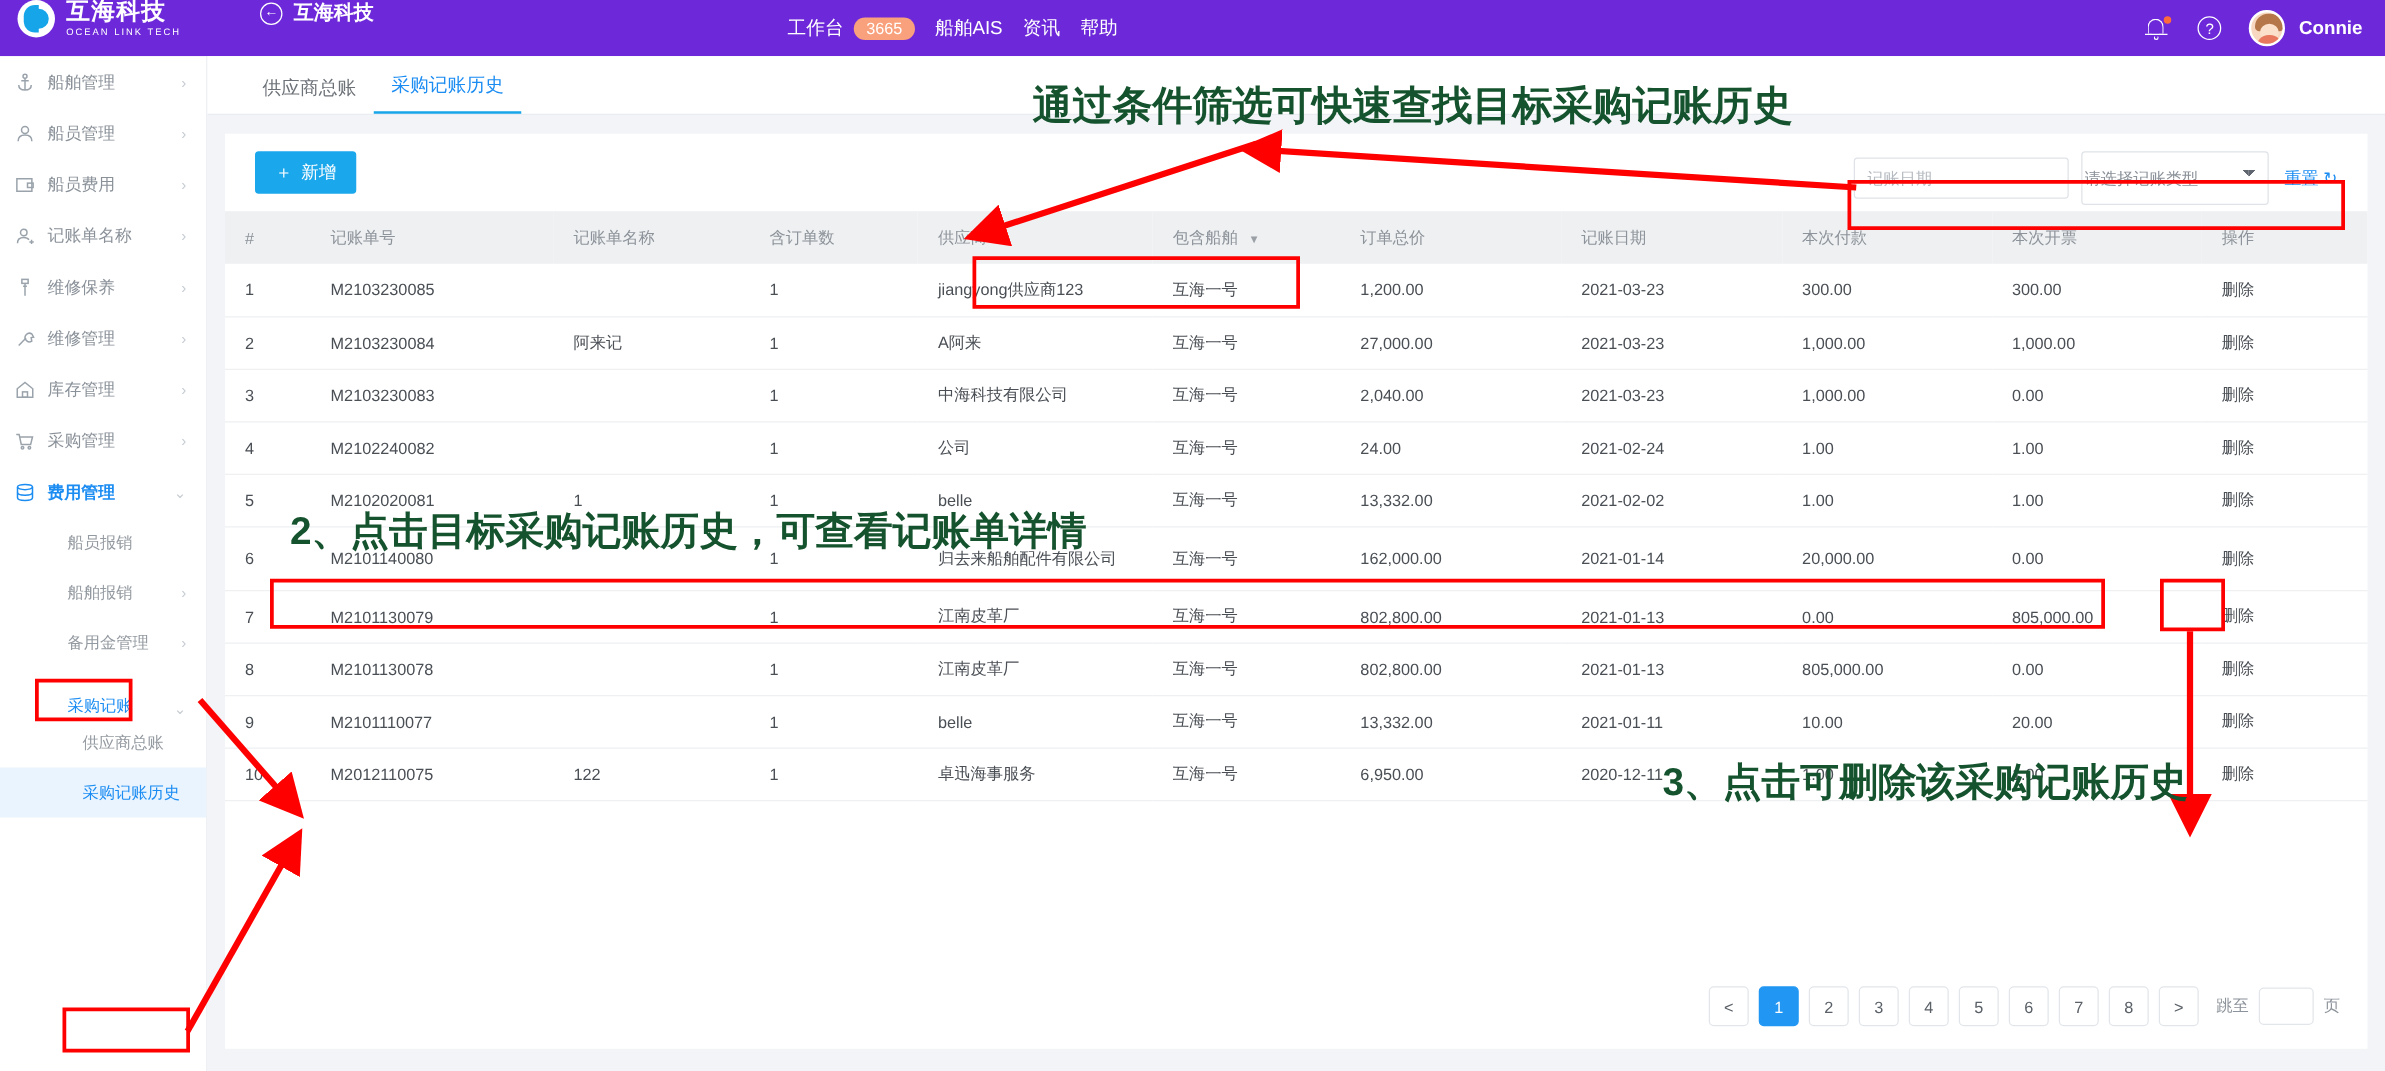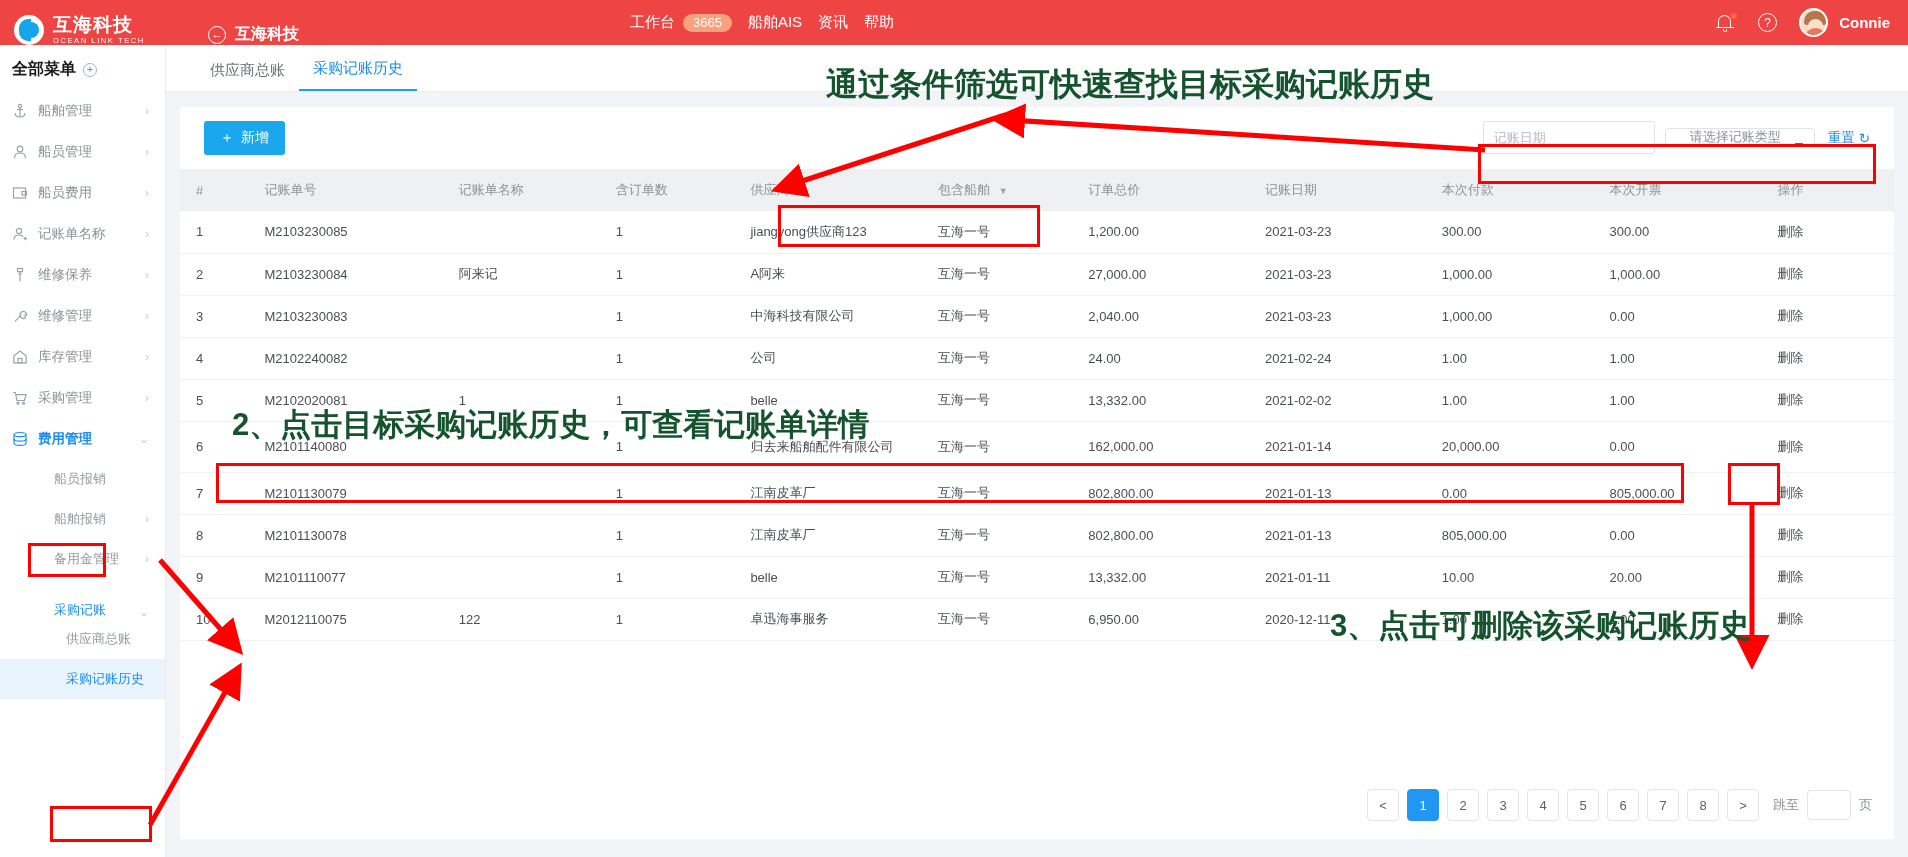--- a/index.html
+++ b/index.html
@@ -7,21 +7,21 @@
     width: 1908px; height: 857px;
     font-family: "Liberation Sans", "DejaVu Sans", sans-serif;
     background: #ffffff;
     overflow: hidden;
   }
   #app { position: relative; width: 1908px; height: 857px; }
 
   
   .topbar {
     position: absolute; top: 0; left: 0; width: 1908px; height: 45px;
-    background: #ef4444; color: #fff; display: flex; align-items: flex-end;
+    background: #6d28d9; color: #fff; display: flex; align-items: flex-start;
   }
   .brand { display: flex; align-items: center; width: 200px; padding-left: 14px; gap: 9px; }
   .brand-logo { width: 30px; height: 30px; border-radius: 50%; background: #fff;
     position: relative; flex: none; }
   .brand-logo:before {
     content: ""; position: absolute; left: 5px; top: 4px; width: 12px; height: 22px;
     background: #16a5e8; border-radius: 9px 0 0 9px;
   }
   .brand-logo:after {
     content: ""; position: absolute; left: 14px; top: 7px; width: 11px; height: 16px;
@@ -130,23 +130,23 @@
   }
   .filters { position: absolute; right: 24px; top: 14px; display: flex;
     align-items: center; gap: 0; }
   .date-input {
     width: 172px; height: 33px; border: 1px solid #dfe3e8; border-radius: 3px;
     padding: 0 10px; font-size: 13px; color: #3a3f45; outline: none;
     font-family: inherit; background: #fff;
   }
   .date-input::placeholder { color: #b4bac0; }
   .type-select {
-    width: 150px; height: 19px; border: 1px solid #dfe3e8; border-radius: 3px;
-    padding: 0 24px; font-size: 13px; color: #8a9199; outline: none;
-    font-family: Liberation Mono, monospace; background: #fff; margin-left: 10px;
+    width: 150px; height: 43px; border: 1px solid #dfe3e8; border-radius: 3px;
+    padding: 0 2px; font-size: 13px; color: #8a9199; outline: none;
+    font-family: Liberation Sans, sans-serif; background: #fff; margin-left: 10px;
     -webkit-appearance: none; appearance: none;
     background-image: linear-gradient(45deg, transparent 50%, #606670 50%),
                       linear-gradient(135deg, #606670 50%, transparent 50%);
     background-position: calc(100% - 15px) 14px, calc(100% - 10px) 14px;
     background-size: 5px 5px, 5px 5px; background-repeat: no-repeat;
   }
   .reset-link { color: #1b8cf2; font-size: 13.5px; margin-left: 13px; cursor: pointer;
     display: flex; align-items: center; gap: 4px; }
 
   
@@ -229,24 +229,20 @@
           <span class="hair"></span>
             <span class="face"></span>
             <span class="body"></span>
         </div>
         <span class="username">Connie</span>
       </div>
     </div>
   </div>
 
   <div class="sidebar">
-    <div class="menu-title">
-      <span class="menu-title-text">全部菜单</span>
-      <span class="plus-circle">+</span>
-    </div>
 
 
     <div class="menu-item">
       <span class="mi-icon">
         <svg width="16" height="16" viewBox="0 0 16 16" fill="none" stroke="#9aa3ab" stroke-width="1.2">
           <circle cx="8" cy="3" r="1.6"></circle>
             <line x1="8" y1="4.6" x2="8" y2="14"></line>
           <line x1="5" y1="6.5" x2="11" y2="6.5"></line>
           <path d="M3 10 q0 4 5 4 q5 0 5 -4"></path>
         </svg>

